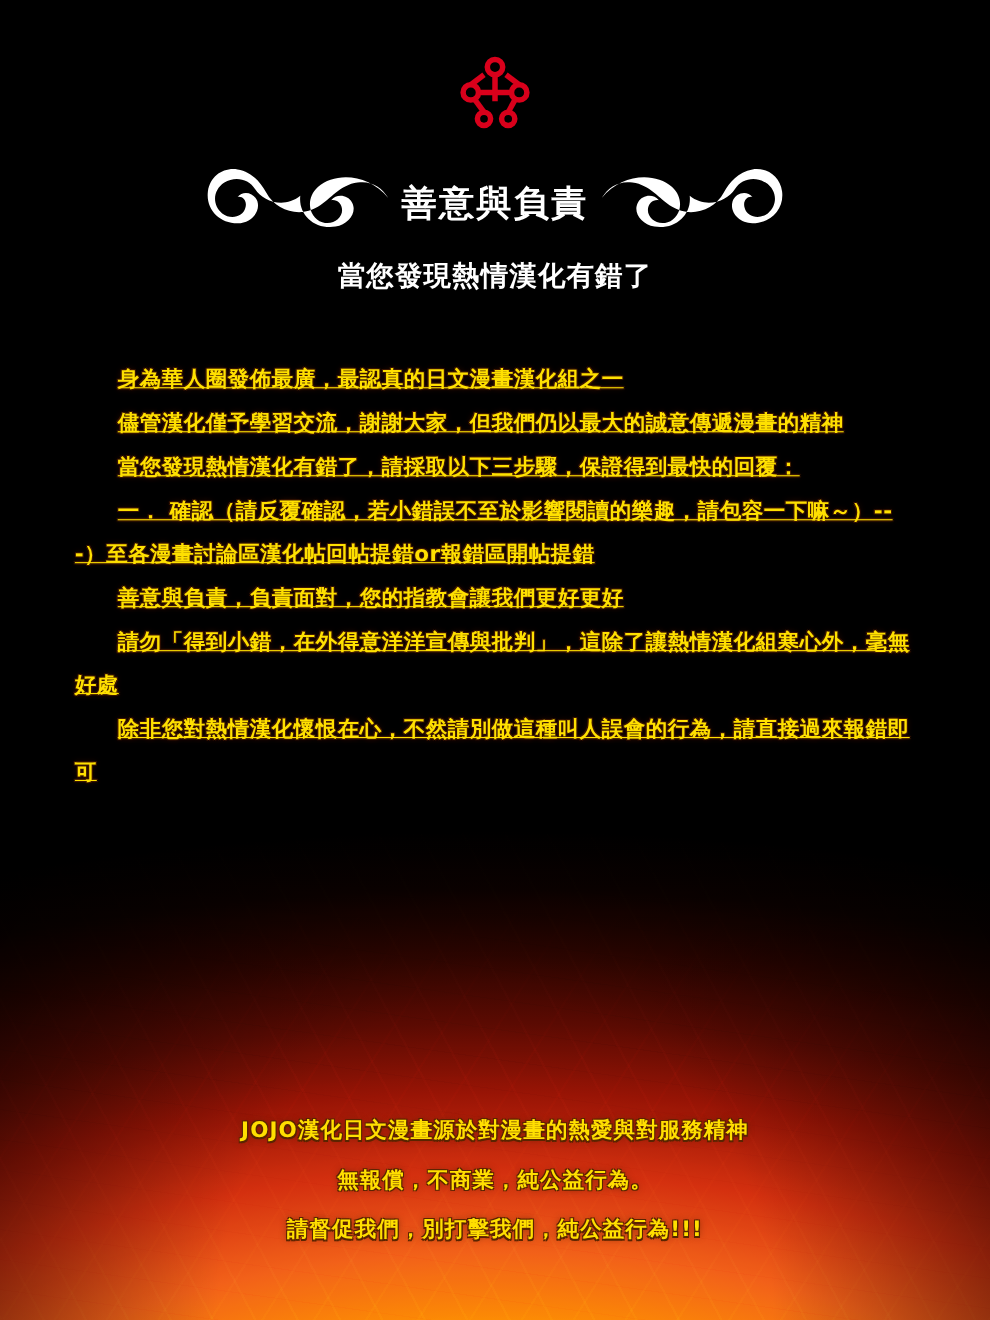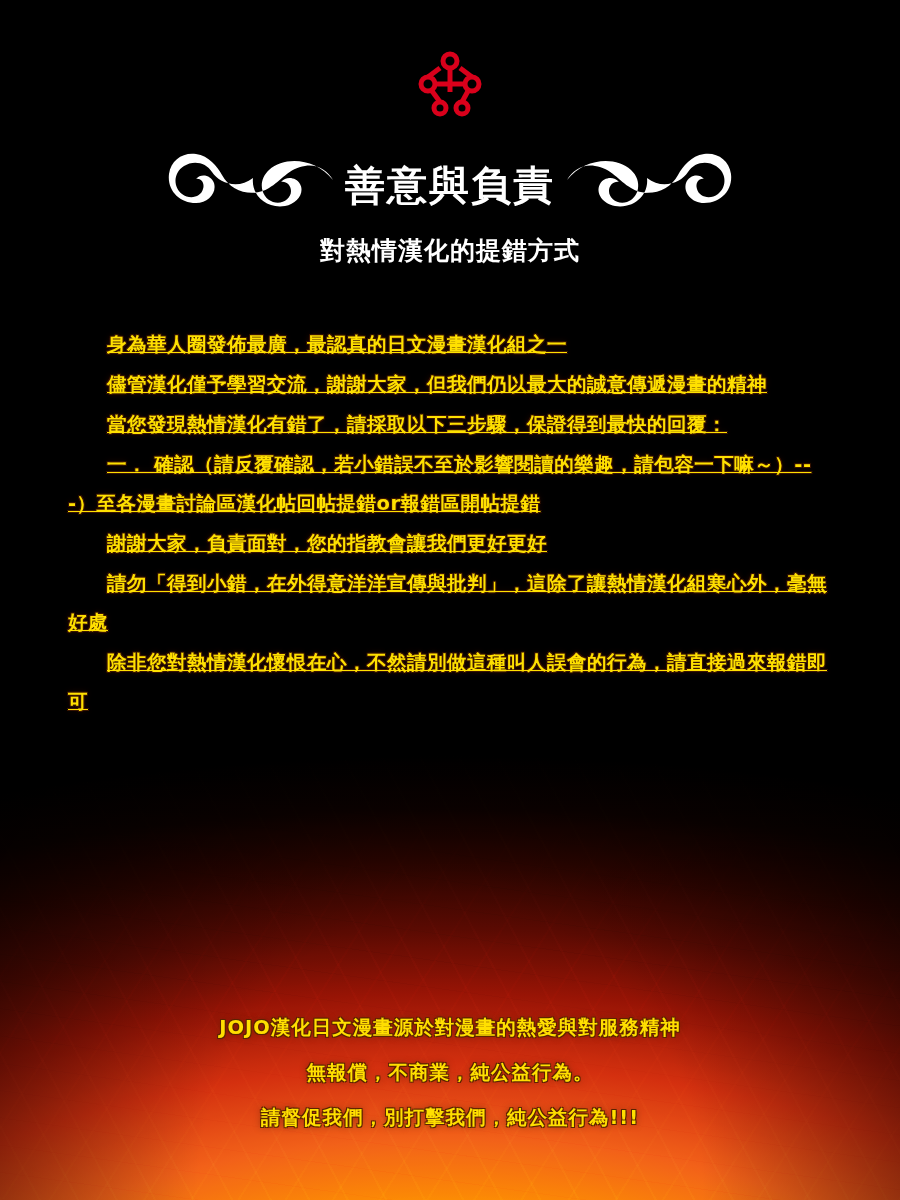--- a/index.html
+++ b/index.html
@@ -86,21 +86,21 @@
     gap: 10px;
   }
   .flourish {
     width: 170px;
     height: 70px;
     flex: none;
   }
   .main-title {
     font-family: "DejaVu Sans", "Liberation Sans", sans-serif;
     font-weight: bold;
-    font-size: 40px;
+    font-size: 32px;
     letter-spacing: 2px;
     color: #ffffff;
     text-shadow:
       0 0 3px #000,
       0 0 8px rgba(0,0,0,0.9),
       1px 1px 0 #000,
       -1px -1px 0 #000;
     white-space: nowrap;
   }
   .sub-title {
@@ -194,29 +194,29 @@
           <path d="M168 30 C150 8 120 6 104 20 C92 31 96 48 108 52 C117 55 126 49 126 41 C126 35 121 31 116 32 C121 26 131 27 135 34 C140 43 132 54 120 56 C101 59 86 45 88 28 C73 40 54 33 47 22 C41 12 28 10 19 16 C8 23 8 37 17 44 C25 50 36 47 38 39 C40 33 36 28 31 29 C36 23 46 25 49 33 C52 43 43 53 31 53 C14 53 2 40 4 24 C6 10 18 2 31 4 C44 6 52 16 57 25 C66 42 88 48 104 38 C116 31 124 18 140 16 C152 14 162 20 168 30 Z"></path>
         </g>
       </svg>
       <div class="main-title">善意與負責</div>
       <svg class="flourish" viewBox="0 0 170 70" aria-hidden="true">
         <g fill="#ffffff" transform="translate(170,0) scale(-1,1)">
           <path d="M168 30 C150 8 120 6 104 20 C92 31 96 48 108 52 C117 55 126 49 126 41 C126 35 121 31 116 32 C121 26 131 27 135 34 C140 43 132 54 120 56 C101 59 86 45 88 28 C73 40 54 33 47 22 C41 12 28 10 19 16 C8 23 8 37 17 44 C25 50 36 47 38 39 C40 33 36 28 31 29 C36 23 46 25 49 33 C52 43 43 53 31 53 C14 53 2 40 4 24 C6 10 18 2 31 4 C44 6 52 16 57 25 C66 42 88 48 104 38 C116 31 124 18 140 16 C152 14 162 20 168 30 Z"></path>
         </g>
       </svg>
     </div>
-    <div class="sub-title">對熱情漢化的提錯方式</div>
+    <div class="sub-title">當您發現熱情漢化有錯了</div>
   </div>
 
   <div class="body-text">
     <p class="para">身為華人圈發佈最廣，最認真的日文漫畫漢化組之一</p>
     <p class="para">儘管漢化僅予學習交流，謝謝大家，但我們仍以最大的誠意傳遞漫畫的精神</p>
     <p class="para">當您發現熱情漢化有錯了，請採取以下三步驟，保證得到最快的回覆：</p>
     <p class="para">一． 確認（請反覆確認，若小錯誤不至於影響閱讀的樂趣，請包容一下嘛～）---）至各漫畫討論區漢化帖回帖提錯or報錯區開帖提錯</p>
-    <p class="para">謝謝大家，負責面對，您的指教會讓我們更好更好</p>
+    <p class="para">善意與負責，負責面對，您的指教會讓我們更好更好</p>
     <p class="para">請勿「得到小錯，在外得意洋洋宣傳與批判」，這除了讓熱情漢化組寒心外，毫無好處</p>
     <p class="para">除非您對熱情漢化懷恨在心，不然請別做這種叫人誤會的行為，請直接過來報錯即可</p>
   </div>
 
   <div class="footer">
     <div>JOJO漢化日文漫畫源於對漫畫的熱愛與對服務精神</div>
     <div>無報償，不商業，純公益行為。</div>
     <div>請督促我們，別打擊我們，純公益行為!!!</div>
   </div>
 

